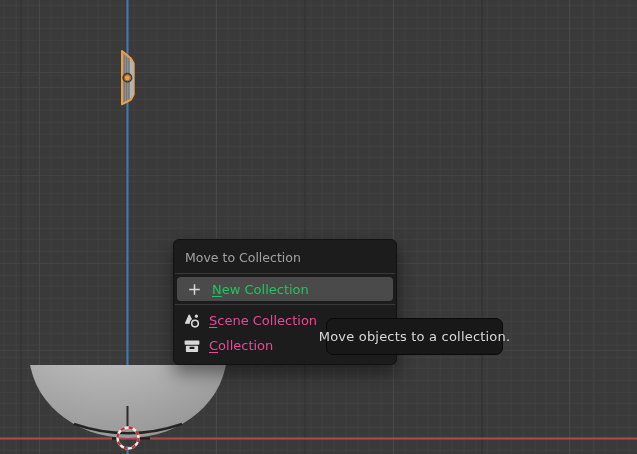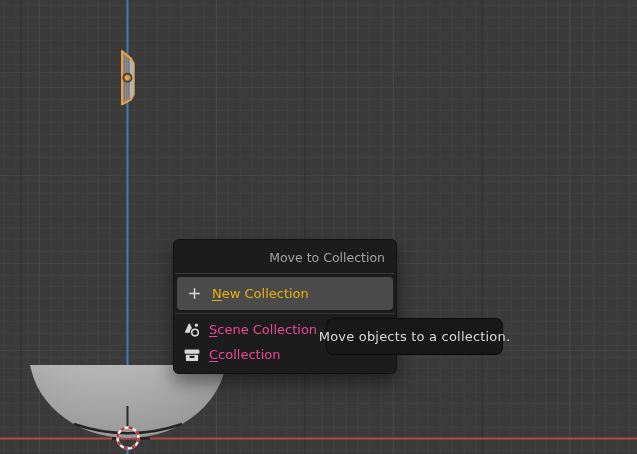--- a/index.html
+++ b/index.html
@@ -17,29 +17,29 @@
   }
   #scene{position:absolute;left:0;top:0;z-index:1;}
 
   
   .menu{
     position:absolute;left:173px;top:239px;width:224px;box-sizing:border-box;
     background:#1c1c1c;border:1px solid #121212;border-radius:6px;
     box-shadow:0 8px 18px rgba(0,0,0,.45);
     padding:5px 0 6px;z-index:5;
   }
-  .menu-header{height:25px;line-height:25px;padding:0 11px;color:#a2a2a2;font-size:12.5px;text-align:right;}
+  .menu-header{height:25px;line-height:25px;padding:0 11px;color:#a2a2a2;font-size:12.5px;}
   .menu-sep{height:1px;background:#383838;margin:3px 1px;}
   .menu-item{
     height:25px;display:flex;align-items:center;gap:9px;padding:0 9px;
     color:#ec4899;font-size:13px;white-space:nowrap;
   }
   .menu-item.highlight{
-    height:33px;margin:1px 3px 2px;border-radius:4px;background:#4a4a4a;
-    color:#eab308;padding:0 9px;
+    height:24px;margin:1px 3px 2px;border-radius:4px;background:#4a4a4a;
+    color:#22c55e;padding:0 9px;
   }
   .mi-icon{width:17px;display:flex;justify-content:center;align-items:center;flex:none;}
   .acc{text-decoration:underline;text-underline-offset:2px;}
 
   
   .tooltip{
     position:absolute;left:326px;top:318px;width:177px;height:37px;box-sizing:border-box;
     background:#181818;border:1px solid #0a0a0a;border-radius:7px;
     display:flex;align-items:center;justify-content:center;
     color:#d9d9d9;font-size:13px;letter-spacing:.2px;z-index:7;white-space:nowrap;
@@ -120,21 +120,21 @@
     </div>
 
     <div class="menu-item">
       <span class="mi-icon">
         <svg width="16" height="16" viewBox="0 0 16 16">
           <rect x="0.6" y="2.6" width="14.8" height="4.2" rx="0.8" fill="#d8d8d8"></rect>
           <rect x="1.9" y="7.8" width="12.2" height="6.2" rx="0.8" fill="#d8d8d8"></rect>
           <rect x="5.6" y="8.8" width="4.8" height="2.2" fill="#1c1c1c"></rect>
         </svg>
       </span>
-      <span><span class="acc">C</span><span>collection</span></span>
+      <span><span class="acc">C</span><span>ollection</span></span>
     </div>
   </div>
 
   <div class="tooltip">
     <span>Move objects to a collection.</span>
   </div>
 
 </div>
 
 </body></html>

